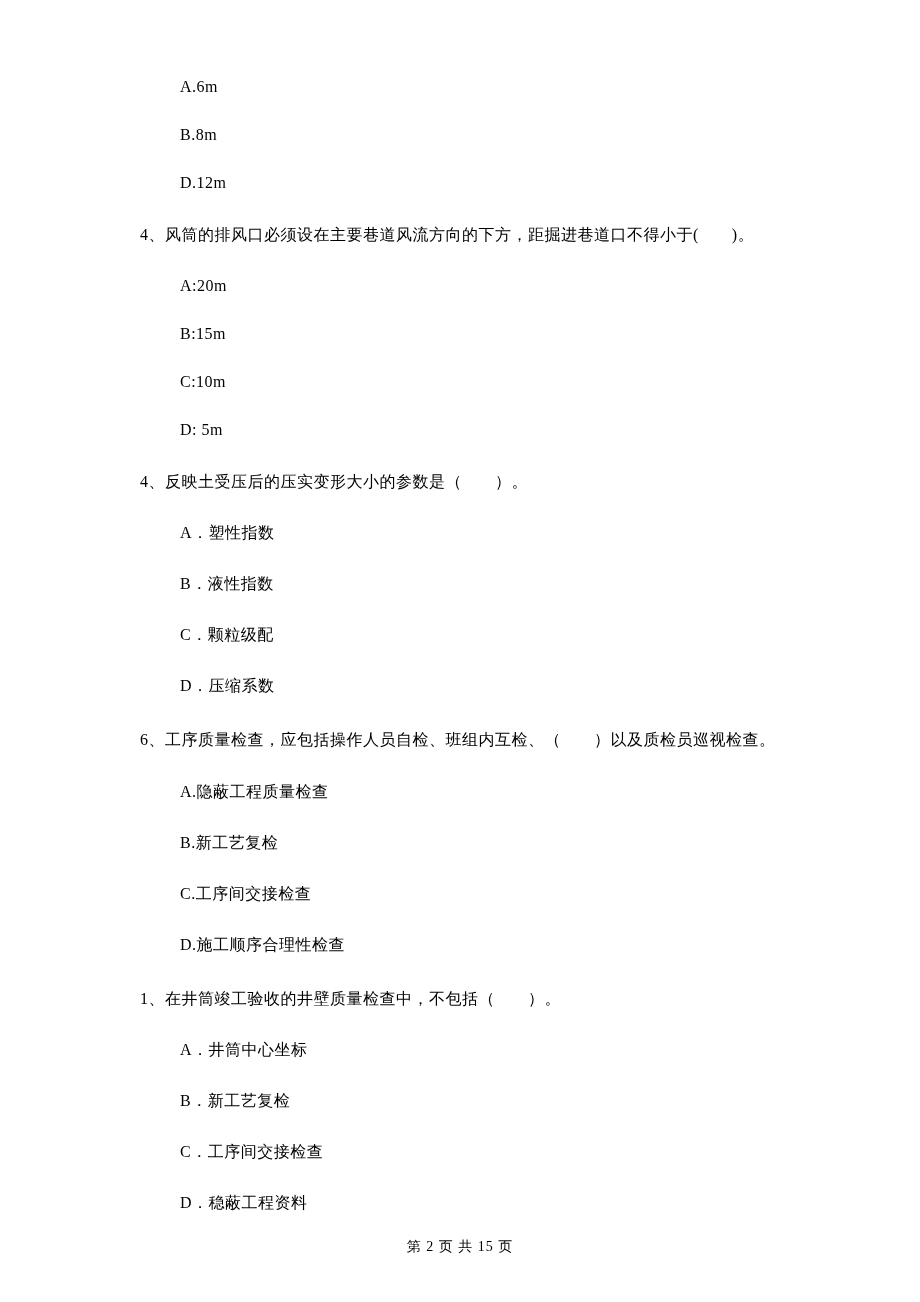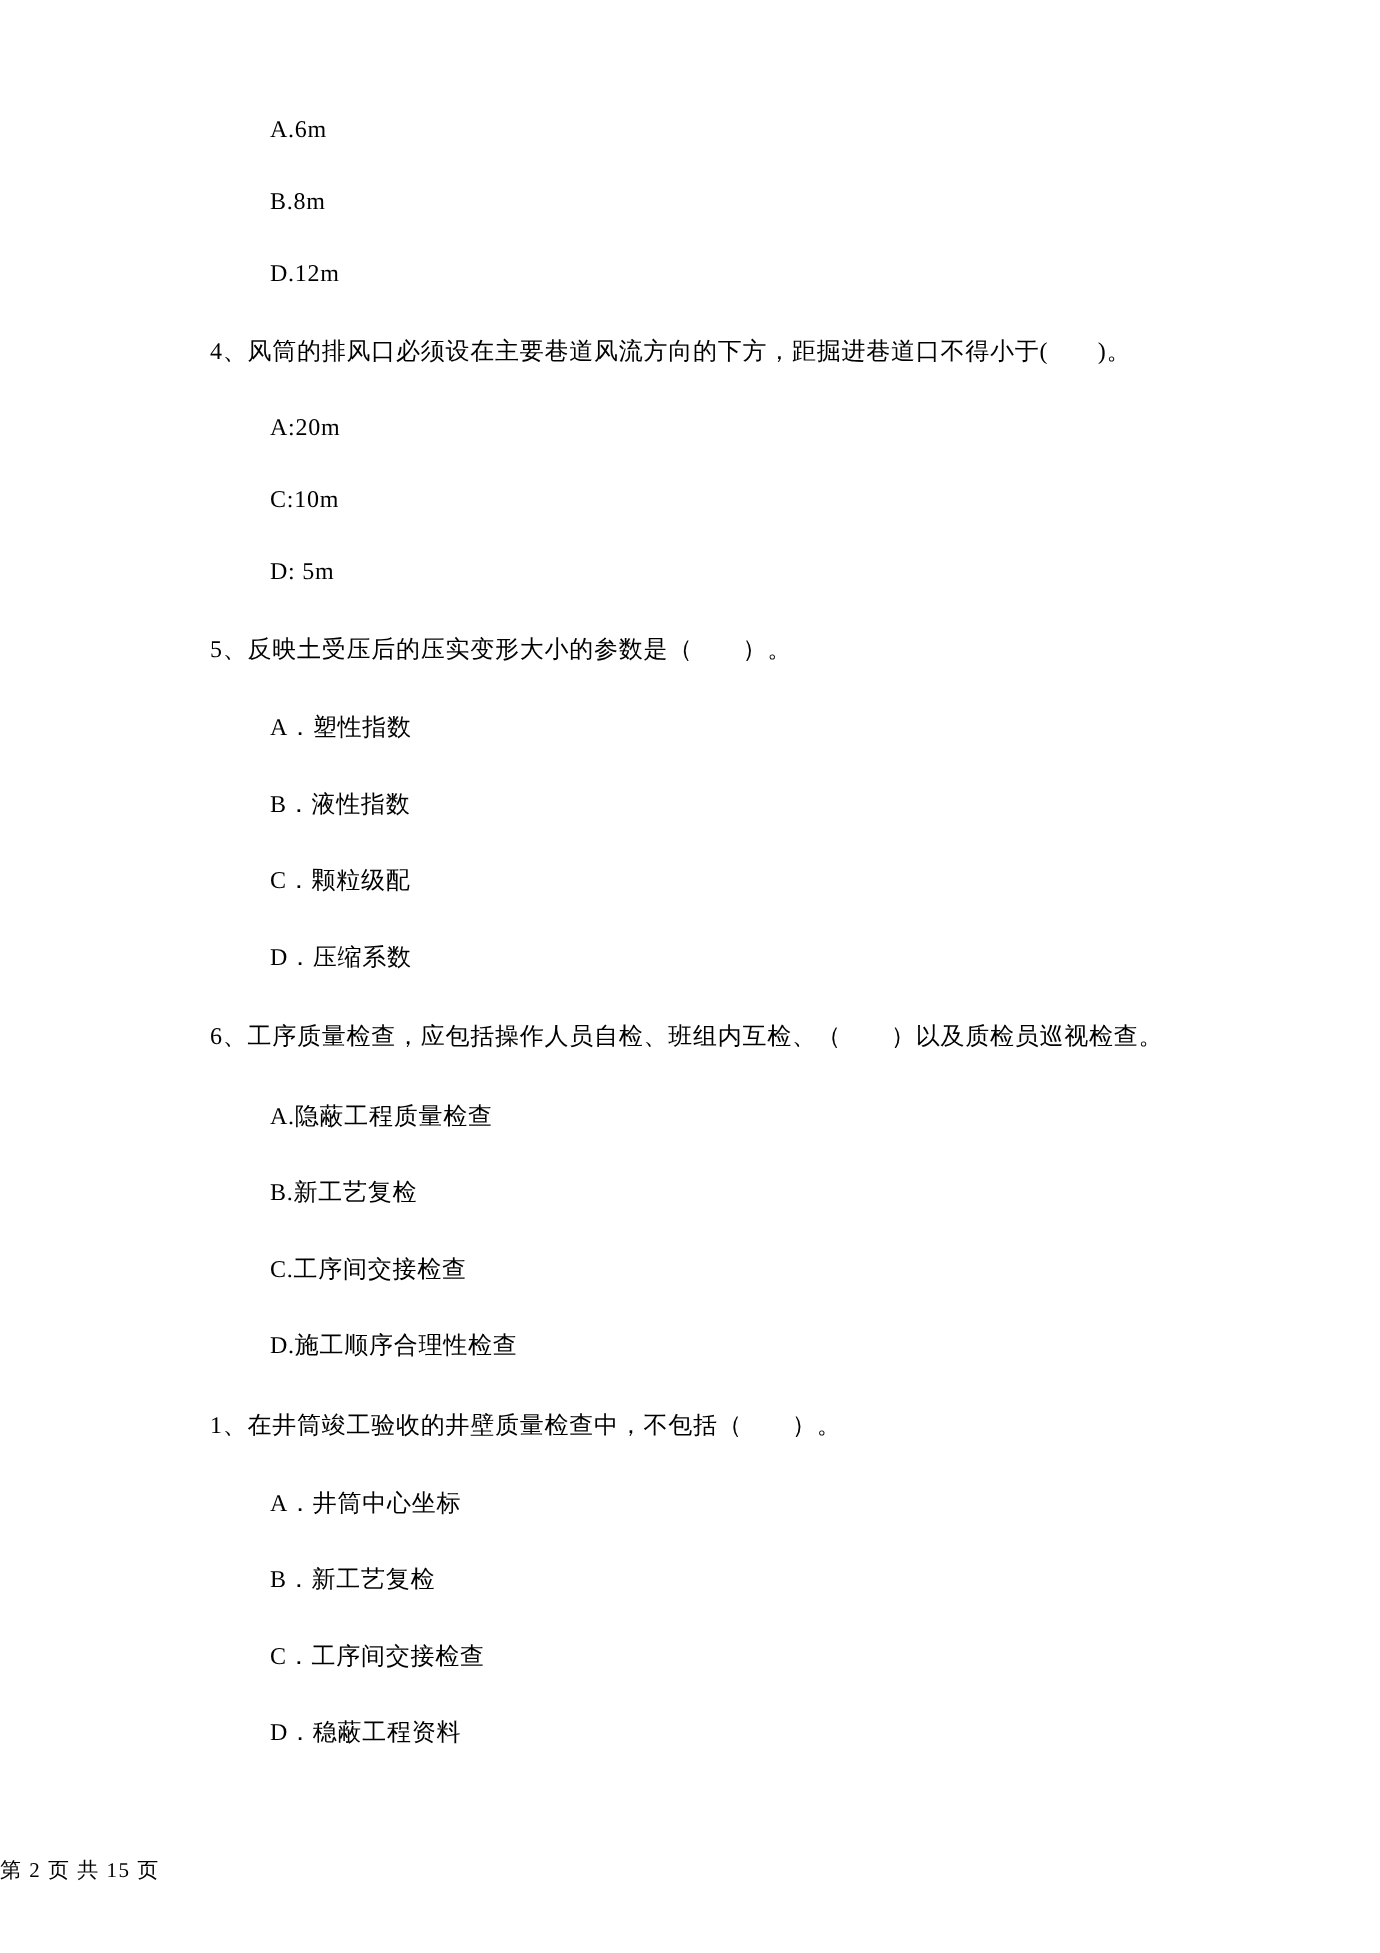--- a/index.html
+++ b/index.html
@@ -28,39 +28,41 @@
       margin-bottom: 29px;
       line-height: 1.6;
       letter-spacing: 0.5px;
       font-family: Liberation Serif, serif;
     }
     .page-footer {
       position: absolute;
       bottom: 46px;
       left: 0;
       width: 100%;
+      text-align: center;
       font-size: 14px;
       letter-spacing: 1px;
     }
   </style>
 </head>
 <body>
 
 <div class="page-content">
 
   <div class="option-item">A.6m</div>
   <div class="option-item">B.8m</div>
   <div class="option-item">D.12m</div>
 
   <div class="question-text">4、风筒的排风口必须设在主要巷道风流方向的下方，距掘进巷道口不得小于(　　)。</div>
   <div class="option-item">A:20m</div>
+  <div class="option-item">B:15m</div>
   <div class="option-item">C:10m</div>
   <div class="option-item">D: 5m</div>
 
-  <div class="question-text">5、反映土受压后的压实变形大小的参数是（　　）。</div>
+  <div class="question-text">4、反映土受压后的压实变形大小的参数是（　　）。</div>
   <div class="option-item">A．塑性指数</div>
   <div class="option-item">B．液性指数</div>
   <div class="option-item">C．颗粒级配</div>
   <div class="option-item">D．压缩系数</div>
 
   <div class="question-text">6、工序质量检查，应包括操作人员自检、班组内互检、（　　）以及质检员巡视检查。</div>
   <div class="option-item">A.隐蔽工程质量检查</div>
   <div class="option-item">B.新工艺复检</div>
   <div class="option-item">C.工序间交接检查</div>
   <div class="option-item">D.施工顺序合理性检查</div>

